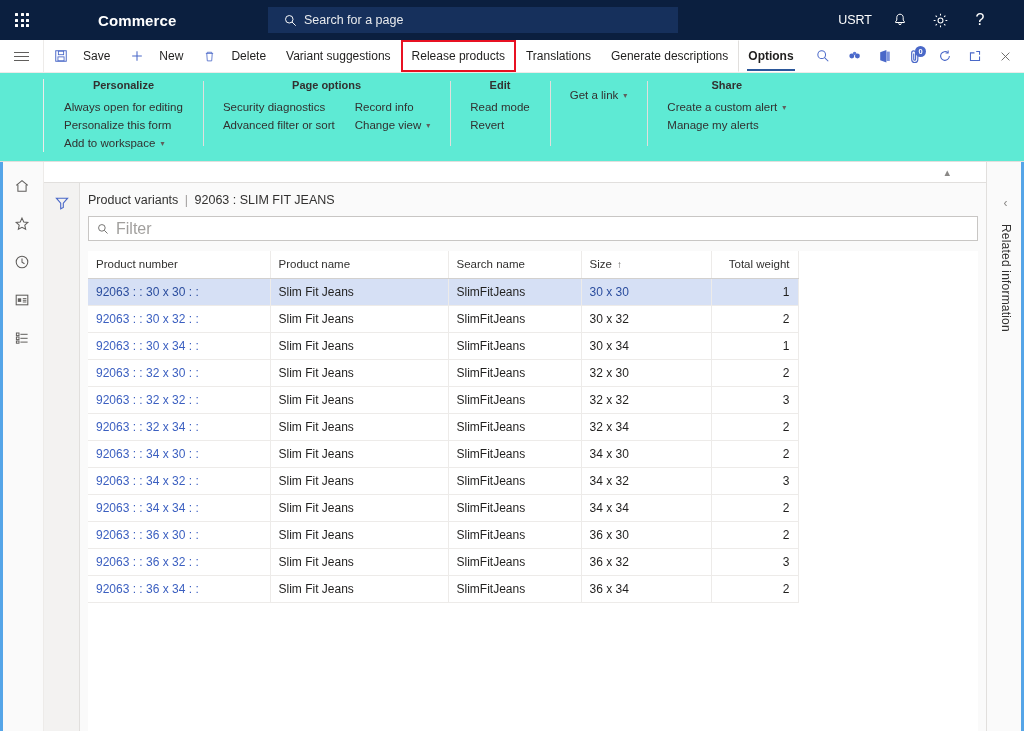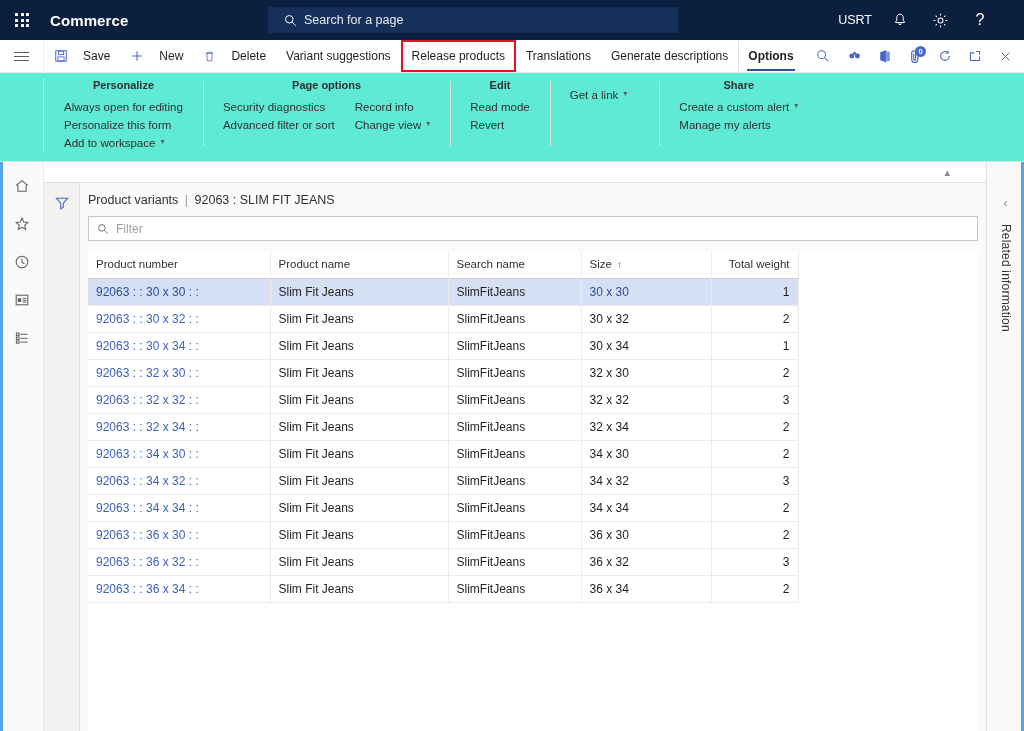--- a/index.html
+++ b/index.html
@@ -10,21 +10,21 @@
     font-size: 12px;
     color: #323130;
     background: #ffffff;
     overflow: hidden;
   }
   #app { position: relative; width: 1024px; height: 731px; display: flex; flex-direction: column; }
 
   
   .topbar {
     height: 40px; background: #0b1f3f; flex: 0 0 40px;
-    display: flex; align-items: center; color: #ffffff;
+    display: flex; align-items: center; color: #ffffff; gap: 48px;
   }
   .waffle {
     width: 44px; height: 40px; display: flex; align-items: center; justify-content: center;
     cursor: pointer;
   }
   .waffle-grid { display: grid; grid-template-columns: repeat(3,3px); grid-gap: 2.5px; }
   .waffle-grid i { width: 3px; height: 3px; background: #ffffff; display: block; border-radius: 0.5px; }
   .brand { font-size: 15px; font-weight: bold; letter-spacing: .1px; margin-left: 6px; color:#fff; }
   .topsearch {
     position: absolute; left: 268px; top: 7px; width: 410px; height: 26px;
@@ -82,21 +82,21 @@
   .leftrail-spacer { width: 44px; flex: 0 0 44px; border-right: 1px solid #edebe9; }
   .opt-group { padding: 0 10px; position: relative; display: flex; flex-direction: column; }
   .opt-group + .opt-group::before {
     content:''; position: absolute; left: 0; top: 2px; bottom: 6px; width: 1px; background: #e1dfdd;
   }
   .opt-title { font-size: 11px; font-weight: bold; color: #323130; text-align: center; margin-bottom: 7px; }
   .opt-cols { display: flex; gap: 0px; }
   .opt-col { display: flex; flex-direction: column; padding: 0 8px; }
   .opt-link {
     font-size: 11.5px; color: #323130; padding: 3px 2px; cursor: pointer;
-    white-space: nowrap; display: flex; gap: 5px;
+    white-space: nowrap; display: flex; align-items: center; gap: 5px;
   }
   .chev { font-size: 8px; color: #605e5c; }
 
   
   .bodyrow { flex: 1 1 auto; display: flex; min-height: 0; position: relative; }
 
   .leftrail {
     width: 44px; flex: 0 0 44px; background: #fafafa; border-right: 1px solid #edebe9;
     display: flex; flex-direction: column; align-items: center; padding-top: 6px;
     position: relative;
@@ -127,21 +127,21 @@
   .funnel { cursor: pointer; color: #4a68c8; }
 
   .gridmain { flex: 1 1 auto; min-width: 0; background: #fafafa; padding: 10px 0 0 0; display:flex; flex-direction:column; }
   .grid-caption { font-size: 12.5px; color: #323130; padding: 0 0 9px 8px; }
   .grid-caption .sep { color: #a19f9d; padding: 0 3px; }
   .grid-caption .pname { }
   .filterbox {
     margin: 0 8px 10px 8px; height: 25px; background: #ffffff; border: 1px solid #c8c6c4;
     display: flex; align-items: center; padding: 0 8px; cursor: text;
   }
-  .filterbox .ph { color: #a19f9d; font-size: 12px; margin-left: 7px; }
+  .filterbox .ph { color: #a19f9d; font-size: 16px; margin-left: 7px; }
 
   .tablescroll { flex: 1 1 auto; overflow: hidden; background:#fff; margin: 0 8px; border-top:0; }
   table.grid { border-collapse: collapse; width: 710px; table-layout: fixed; background:#fff; }
   table.grid th {
     font-size: 11.5px; font-weight: normal; color: #323130; text-align: left;
     padding: 6px 8px 7px 8px; border-bottom: 1px solid #d2d0ce; border-right: 1px solid #edebe9;
     background: #ffffff; height: 27px; vertical-align: middle;
   }
   table.grid th.num, table.grid td.num { text-align: right; }
   table.grid td {
@@ -382,21 +382,21 @@
       <div class="opt-cols">
         <div class="opt-col">
           <div class="opt-link">
             <span>Get a link</span>
             <span class="chev">▾</span>
           </div>
         </div>
       </div>
     </div>
 
-    <div class="opt-group" style="border-left:none;margin-left:12px;">
+    <div class="opt-group" style="border-left:none;">
       <div class="opt-title">Share</div>
       <div class="opt-cols">
         <div class="opt-col">
           <div class="opt-link">
             <span>Create a custom alert</span>
             <span class="chev">▾</span>
           </div>
           <div class="opt-link">
             <span>Manage my alerts</span>
           </div>

